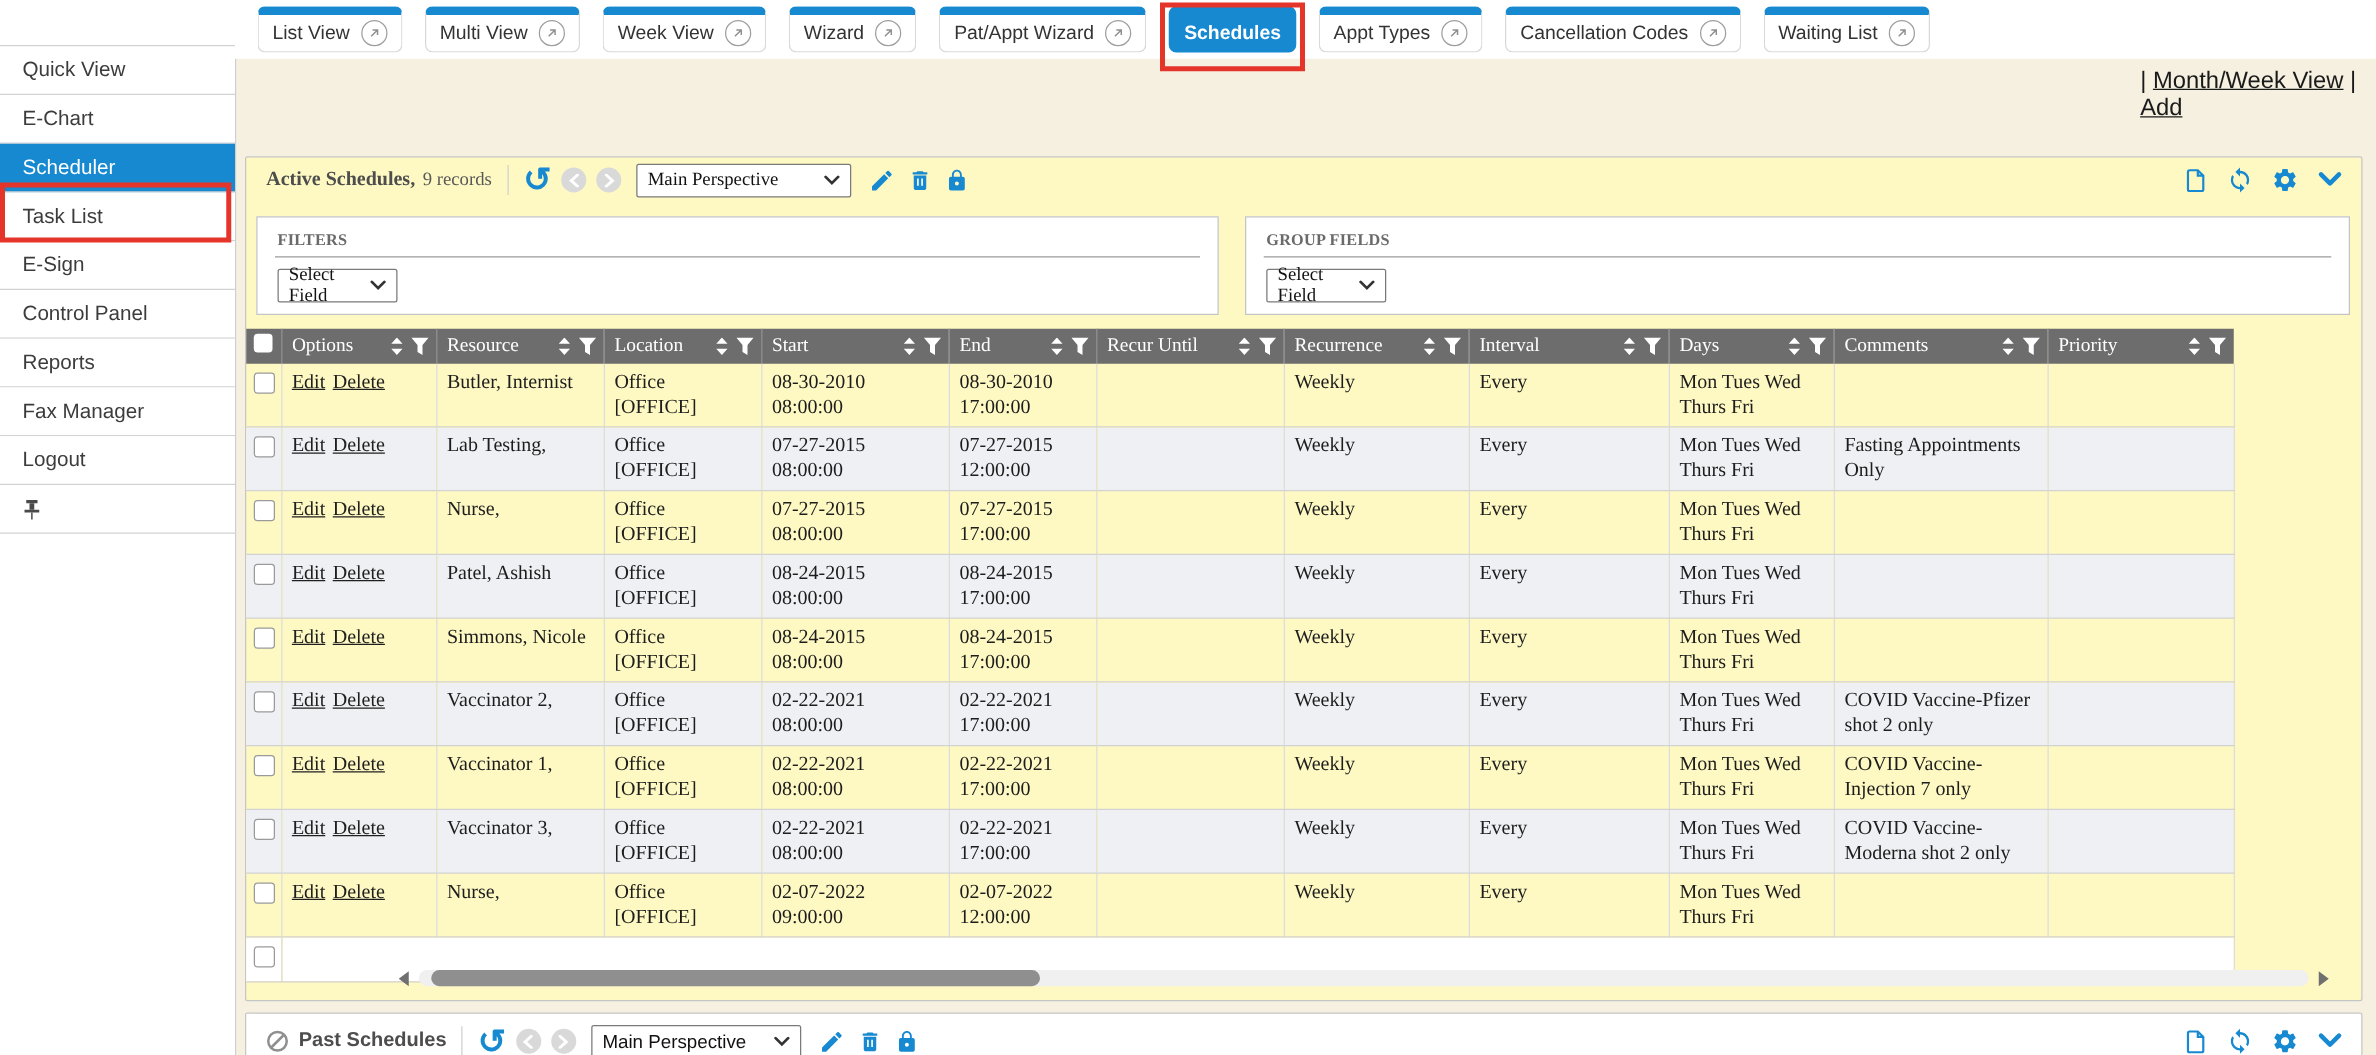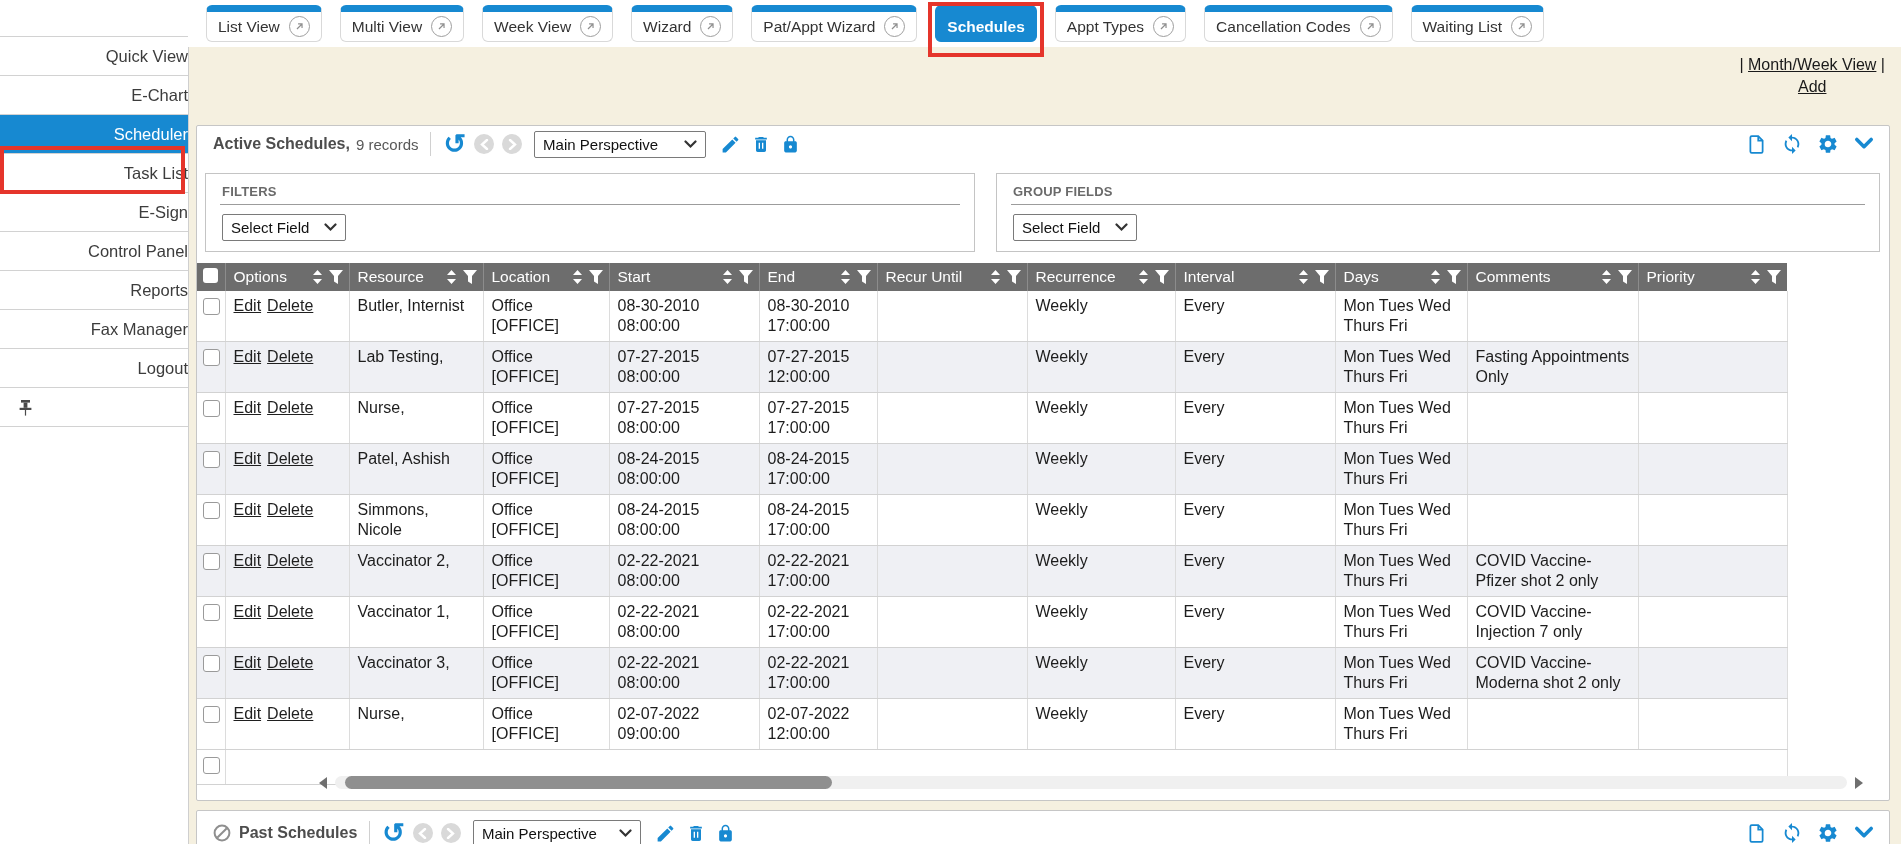--- a/index.html
+++ b/index.html
@@ -4,21 +4,21 @@
 <style>
   html,body{margin:0;padding:0;background:#fff;}
   .page{position:relative;width:1901px;height:844px;overflow:hidden;
         font-family:"Liberation Sans",sans-serif;color:#333;background:#fff;}
 
   
   .sidebar{position:absolute;left:0;top:0;width:188px;height:844px;background:#fff;
            border-right:1px solid #cfcfcf;z-index:5;}
   .side-list{position:absolute;left:0;top:36px;right:0;}
   .side-item{height:38px;line-height:38px;padding-left:18px;font-size:16.5px;color:#3c3c3c;
-             border-bottom:1px solid #d2d2d2;cursor:pointer;background:#fff;text-align:right;}
+             border-bottom:1px solid #d2d2d2;cursor:pointer;background:#fff;}
   .side-item:first-child{border-top:1px solid #d2d2d2;}
   .side-item.active{background:#1789d1;color:#fff;}
   .pin-row{height:38px;display:flex;align-items:center;padding-left:18px;border-bottom:1px solid #d2d2d2;}
   .red-frame-side{position:absolute;left:0;top:146px;width:185px;height:48px;
                   border:4px solid #e5352b;box-sizing:border-box;z-index:9;pointer-events:none;}
 
   
   .tabbar{position:absolute;left:188px;top:0;right:0;height:42px;background:#fff;
           display:flex;align-items:flex-start;padding-top:5px;z-index:6;}
   .tab{position:relative;display:inline-flex;align-items:center;gap:9px;height:37px;
@@ -26,26 +26,26 @@
        border:1px solid #d9d9d9;border-top:7px solid #1789d1;border-radius:6px;
        font-size:15.5px;color:#333;cursor:pointer;white-space:nowrap;}
   .tab.active{background:#1789d1;border-color:#1789d1;color:#fff;font-weight:bold;}
   .pop{width:19px;height:19px;border:1px solid #9e9e9e;border-radius:50%;
        display:inline-flex;align-items:center;justify-content:center;flex:none;}
   .red-frame-tab{position:absolute;left:-8px;right:-8px;top:-10px;height:55px;
                  border:4px solid #e5352b;box-sizing:border-box;pointer-events:none;z-index:9;}
 
   
   .main{position:absolute;left:188px;top:42px;right:0;bottom:0;background:#f5f0e0;}
-  .toplinks{position:absolute;right:16px;top:12px;text-align:center;font-size:16px;color:#1a1a1a;line-height:22px;}
+  .toplinks{position:absolute;right:16px;top:12px;text-align:left;font-size:19px;color:#1a1a1a;line-height:22px;}
   .toplinks a{color:#1a1a1a;text-decoration:underline;cursor:pointer;}
 
   
-  .panel{position:absolute;left:8px;top:83px;width:1694px;height:676px;background:#ffffff;
-         border:1px solid #c6c6c6;border-radius:2px;box-sizing:border-box;}
+  .panel{position:absolute;left:8px;top:83px;width:1694px;height:676px;background:#fef9c3;
+         border:1px solid #c6c6c6;border-radius:2px;box-sizing:border-box;font-family:Liberation Serif, serif;}
   .past-panel{position:absolute;left:8px;top:768px;width:1694px;height:90px;background:#fff;
               border:1px solid #c6c6c6;border-radius:2px;box-sizing:border-box;}
 
   .toolbar{display:flex;align-items:center;height:36px;padding-left:16px;}
   .pp-title{font-size:16px;font-weight:bold;color:#4d4d4d;white-space:nowrap;}
   .pp-records{font-size:15px;color:#585858;margin-left:6px;white-space:nowrap;}
   .vdiv{width:1px;height:24px;background:#d0d0d0;margin:0 12px;flex:none;}
   .icon-btn{display:inline-flex;align-items:center;justify-content:center;cursor:pointer;flex:none;}
   .undo-glyph{font-size:27px;line-height:24px;color:#1789d1;font-weight:bold;}
   .circ{width:20px;height:20px;border-radius:50%;background:#d9d9d9;margin-left:8px;
@@ -56,21 +56,21 @@
   .sel svg{margin-left:8px;flex:none;}
   .right-icons{margin-left:auto;display:flex;align-items:center;gap:14px;padding-right:14px;}
 
   
   .fgbox{position:absolute;top:47px;height:79px;border:1px solid #c4c4c4;border-radius:0;
          box-sizing:border-box;background:#fff;padding:8px 12px 0 12px;}
   .fbox{left:8px;width:770px;}
   .gbox{left:799px;width:884px;}
   .fg-label{font-size:13px;font-weight:bold;color:#6a6a6a;letter-spacing:.2px;
             border-bottom:1px solid #9c9c9c;padding:2px 2px 5px 2px;margin:0 2px;}
-  .fg-select{margin:9px 0 0 4px;width:124px;}
+  .fg-select{margin:9px 0 0 4px;width:96px;}
 
   
   table.grid{position:absolute;left:0;top:137px;border-collapse:collapse;table-layout:fixed;}
   .grid th{background:#6d6d6d;color:#fff;font-weight:normal;font-size:15.5px;height:28px;
            padding:0;text-align:left;}
   .grid th + th{border-left:1px solid #8c8c8c;}
   .hwrap{display:flex;align-items:center;padding:0 6px 0 8px;}
   .hlabel{flex:1;overflow:hidden;white-space:nowrap;}
   .hsort{margin-right:6px;cursor:pointer;display:inline-flex;}
   .hfun{cursor:pointer;display:inline-flex;}

